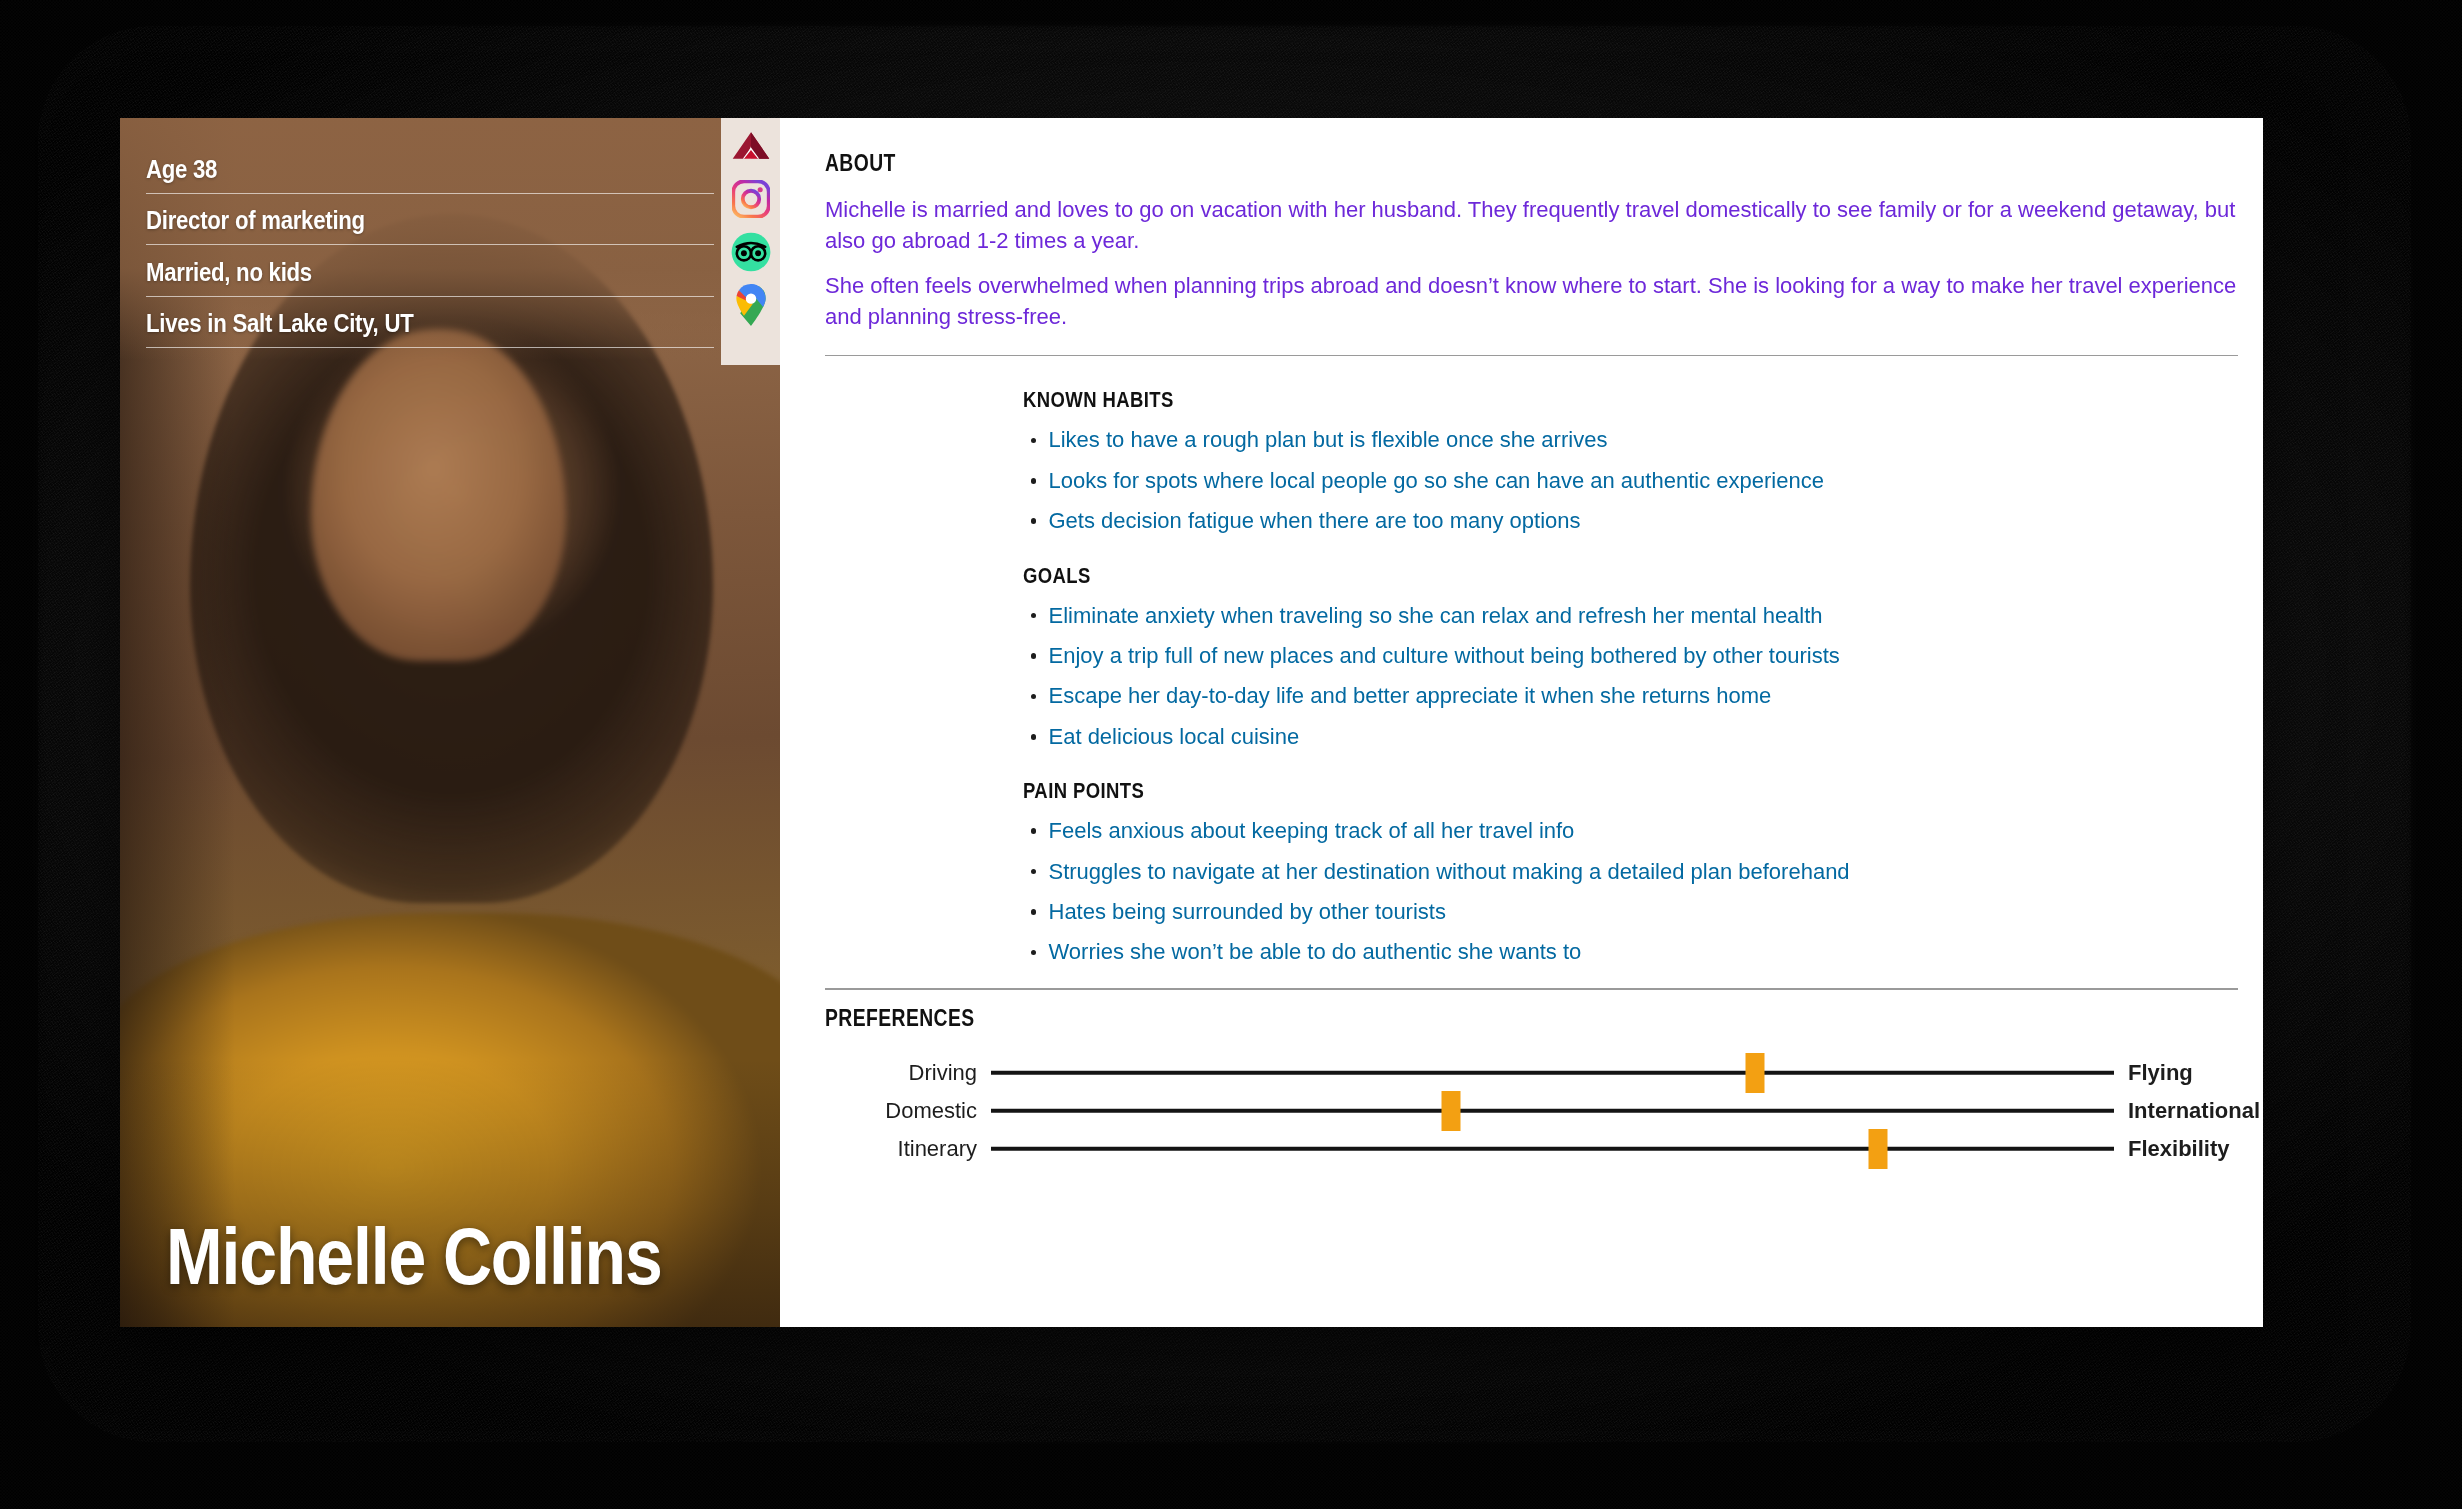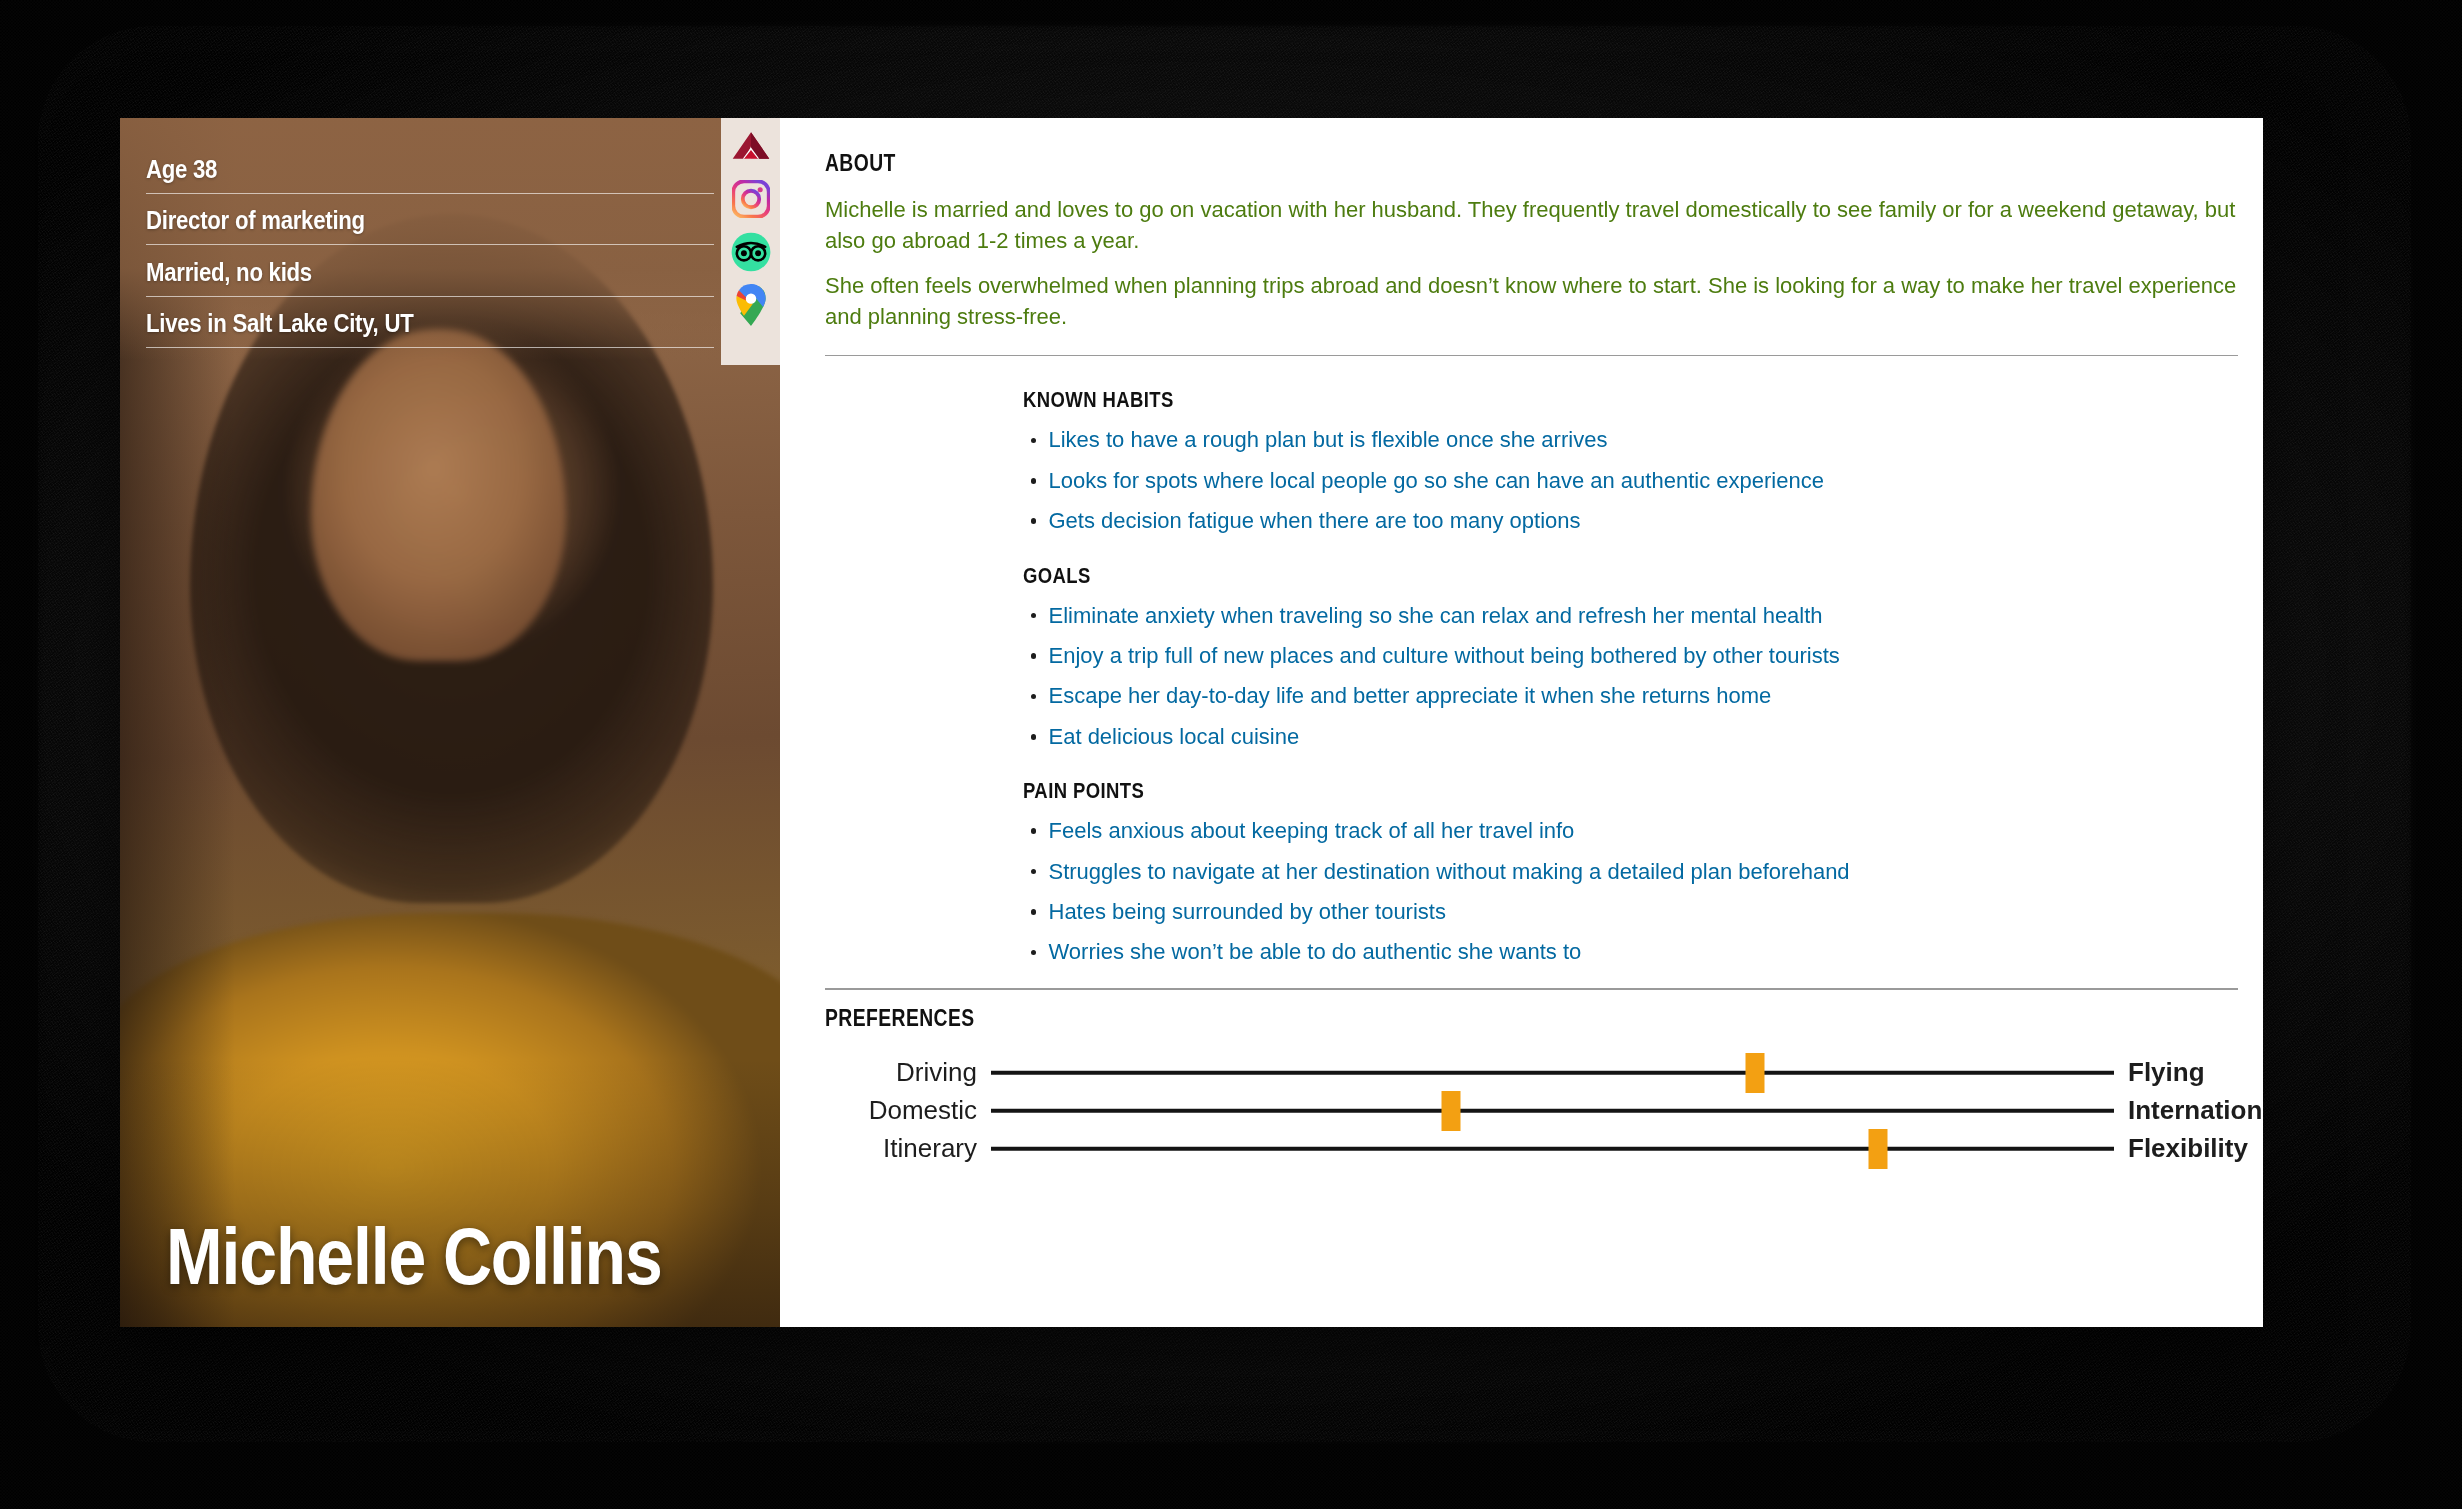--- a/index.html
+++ b/index.html
@@ -224,21 +224,21 @@
     color: #111111;
     transform: scaleX(0.84);
     transform-origin: left center;
     white-space: nowrap;
   }
   .about-head { margin: 0 0 16.6px 0; }
   .about-p {
     font-family: "Liberation Sans", sans-serif;
     font-size: 22px;
     line-height: 1.42;
-    color: #4d7c0f;
+    color: #6d28d9;
     margin: 0 0 14px 0;
     max-width: 1423px;
   }
   .about-p:last-child { margin-bottom: 0; }
 
   .divider {
     height: 1.9px;
     background: #9a9a9a;
     margin: 22px 0 0 0;
     width: 1413px;
@@ -279,21 +279,21 @@
   .prefs-wrap { margin-top: 10.2px; }
   .prefs-head { margin: 15.3px 0 22px 0; font-size: 23px; }
   .pref-row {
     display: flex;
     align-items: center;
     height: 38px;
   }
   .pref-left-label,
   .pref-right-label {
     font-family: "Liberation Sans", sans-serif;
-    font-size: 26px;
+    font-size: 22px;
     color: #1d1d1d;
     white-space: nowrap;
   }
   .pref-left-label {
     width: 166px;
     flex: 0 0 166px;
     text-align: right;
     padding-right: 14px;
     box-sizing: border-box;
   }

